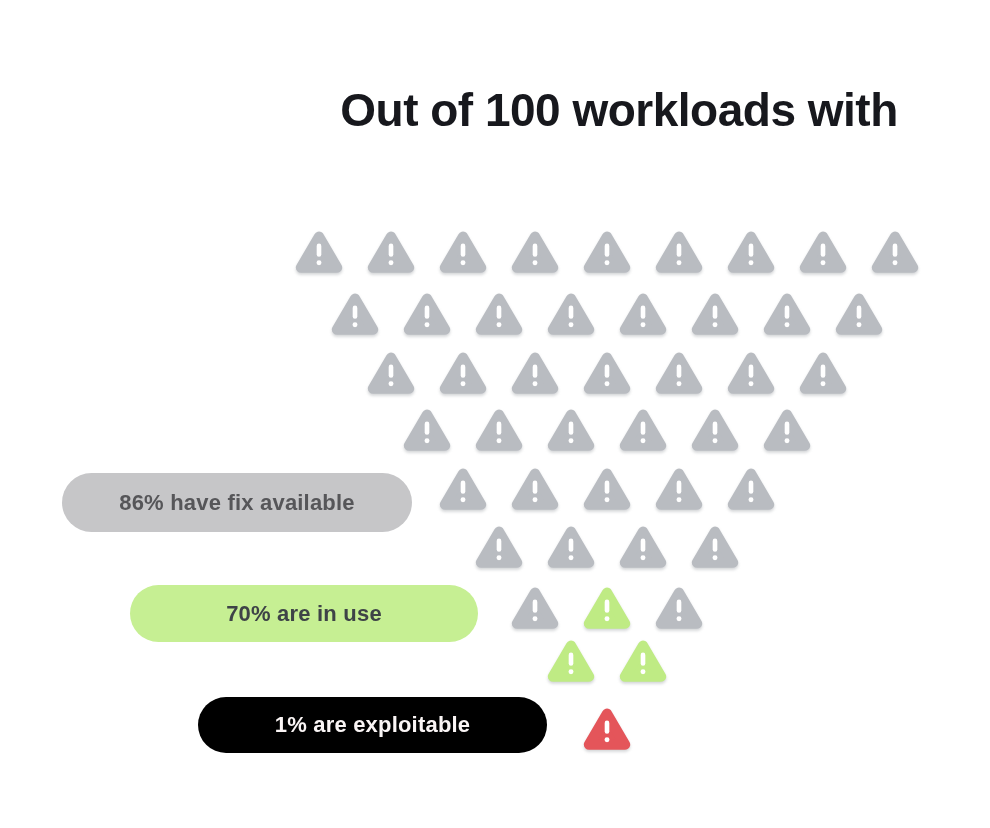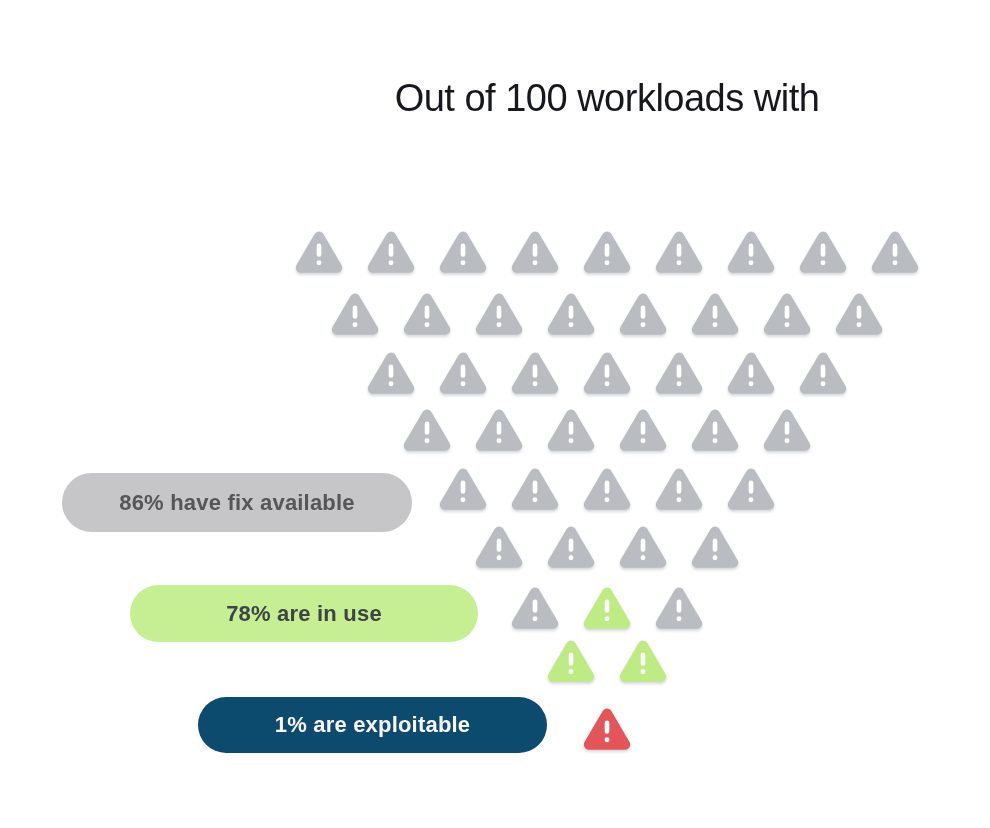--- a/index.html
+++ b/index.html
@@ -12,25 +12,25 @@
     width: 990px;
     height: 828px;
     background: #ffffff;
     overflow: hidden;
   }
   .title {
     position: absolute;
     left: 607px;
     top: 74px;
     transform: translateX(-50%);
-    margin: 0;
+    margin: 12px;
     text-align: center;
-    font-size: 38px;
+    font-size: 46px;
     line-height: 49px;
-    font-weight: 400;
+    font-weight: 700;
     letter-spacing: -0.5px;
     white-space: nowrap;
   }
   .title span { display: block; }
   .funnel {
     position: absolute;
     left: 0; top: 0;
     width: 990px; height: 828px;
   }
   .tri-row {
@@ -312,20 +312,20 @@
           <circle cx="30" cy="40.5" r="3.1" fill="#ffffff"></circle>
         </svg>
       </div>
     </div>
 
   <div class="pill pill-gray" style="background: rgb(198, 198, 200); color: rgb(86, 86, 89);">
     <span>86% have fix available</span>
   </div>
 
   <div class="pill pill-green" style="background: rgb(198, 239, 147); color: rgb(62, 67, 71);">
-    <span>78% are in use</span>
+    <span>70% are in use</span>
   </div>
 
-  <div class="pill pill-red" style="background: #0c4a6e; color: rgb(250, 245, 245);">
+  <div class="pill pill-red" style="background: #000000; color: rgb(250, 245, 245);">
     <span>1% are exploitable</span>
   </div>
 
 </div>
 
 </body></html>

